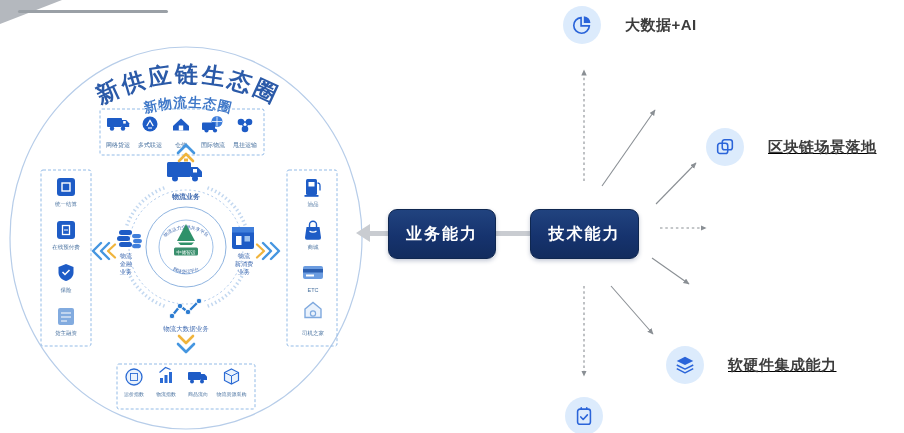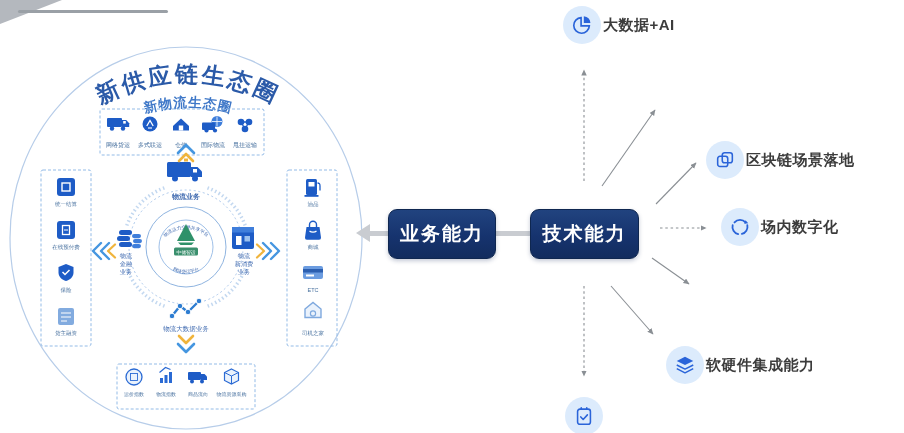--- a/index.html
+++ b/index.html
@@ -10,30 +10,30 @@
   
   .corner-tri{position:absolute;left:0;top:0;width:0;height:0;
     border-top:24px solid #b4b8be;border-right:62px solid transparent;}
   .top-line{position:absolute;left:18px;top:10px;width:150px;height:3px;
     background:#9aa0a6;border-radius:2px;}
   
   .navy-box{
     position:absolute;width:106px;height:48px;border-radius:9px;
     background:linear-gradient(180deg,#21437f 0%,#16336e 55%,#122c5e 100%);
     border:1px solid #0f2750;display:flex;align-items:center;justify-content:center;
-    color:#ffffff;font-size:19px;font-weight:bold;letter-spacing:2px;
+    color:#ffffff;font-size:16px;font-weight:bold;letter-spacing:2px;
     box-shadow:0 2px 4px rgba(20,40,90,.25);
   }
   #business-box{left:388px;top:209px;}
   #tech-box{left:530px;top:209px;width:107px;align-items:center;}
   .thick-connector{position:absolute;background:#c9ccd1;height:5px;}
   .left-arrow-head{position:absolute;left:356px;top:224px;width:0;height:0;
     border-right:14px solid #c9ccd1;border-top:9px solid transparent;border-bottom:9px solid transparent;}
   
-  .cap{position:absolute;display:flex;align-items:center;gap:2px;height:38px;}
+  .cap{position:absolute;display:flex;align-items:center;gap:24px;height:38px;}
   .cap-icon{width:38px;height:38px;border-radius:50%;background:#dcebfc;
     display:flex;align-items:center;justify-content:center;flex:0 0 38px;}
   .cap-label{font-size:15px;color:#3c3c3c;font-weight:600;white-space:nowrap;letter-spacing:.5px;}
   svg{display:block;}
   .overlay{position:absolute;left:0;top:0;}
 </style>
 </head>
 <body>
 
 <div id="stage">
@@ -298,44 +298,33 @@
     <div class="cap-icon">
       <svg width="22" height="22" viewBox="0 0 24 24">
         <path d="M11 4 a8.5 8.5 0 1 0 9 9 h-9 z" fill="none" stroke="#2a64d9" stroke-width="1.8"></path>
         <path d="M14 2.5 a8 8 0 0 1 7.2 7.2 h-7.2 z" fill="#2a64d9"></path>
       </svg>
     </div>
     <span class="cap-label">大数据+AI</span>
   </div>
 
 
-  <div class="cap" style="left:706px;top:141px;">
+  <div class="cap" style="left:706px;top:128px;text-decoration:underline;">
     <div class="cap-icon">
       <svg width="22" height="22" viewBox="0 0 24 24" fill="none" stroke="#2a64d9" stroke-width="1.7">
         <rect x="4" y="8" width="11" height="11" rx="2.5"></rect>
         <rect x="9" y="4" width="11" height="11" rx="2.5"></rect>
       </svg>
     </div>
     <span class="cap-label">区块链场景落地</span>
   </div>
 
-  <div class="cap" style="left:721px;top:208px;">
-    <div class="cap-icon">
-      <svg width="22" height="22" viewBox="0 0 24 24" fill="none" stroke="#2a64d9" stroke-width="2" stroke-linecap="round">
-        <path d="M6 7 A8 8 0 0 1 18 7"></path>
-        <path d="M20 10 A8 8 0 0 1 14 19.5"></path>
-        <path d="M10 19.8 A8 8 0 0 1 4 10"></path>
-        <polygon points="18,4.5 21,8 16.5,8.5" fill="#2a64d9" stroke="none"></polygon>
-      </svg>
-    </div>
-    <span class="cap-label">场内数字化</span>
-  </div>
-
-
-  <div class="cap" style="left:666px;top:346px;">
+
+
+  <div class="cap" style="left:666px;top:346px;text-decoration:underline;">
     <div class="cap-icon">
       <svg width="22" height="22" viewBox="0 0 24 24" stroke-linejoin="round">
         <path d="M12 3 L21 7.5 L12 12 L3 7.5 Z" fill="#2a64d9"></path>
         <path d="M3 12 L12 16.5 L21 12" fill="none" stroke="#2a64d9" stroke-width="1.6"></path>
         <path d="M3 16 L12 20.5 L21 16" fill="none" stroke="#2a64d9" stroke-width="1.6"></path>
       </svg>
     </div>
     <span class="cap-label">软硬件集成能力</span>
   </div>
 

